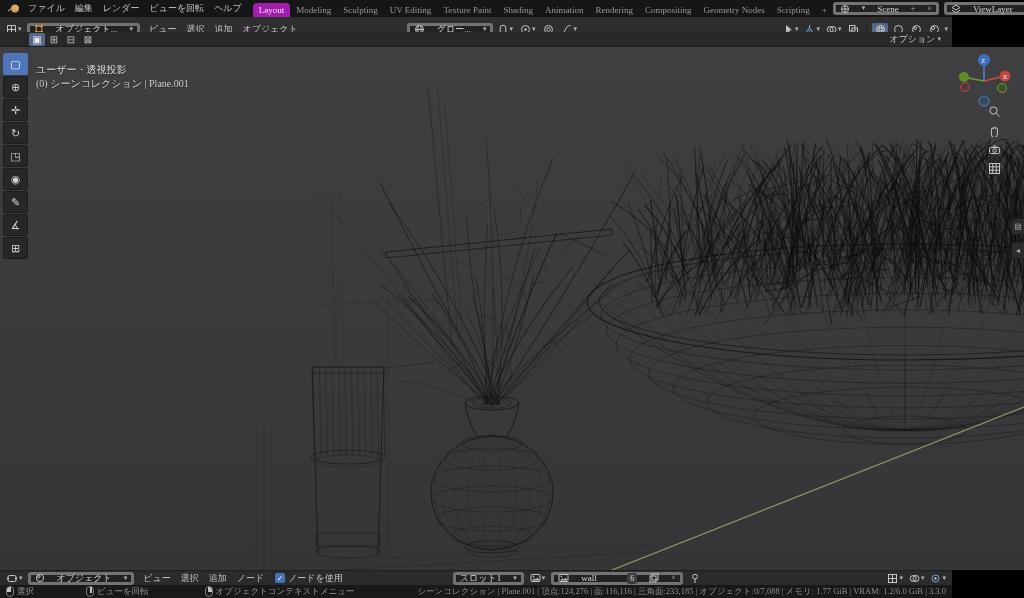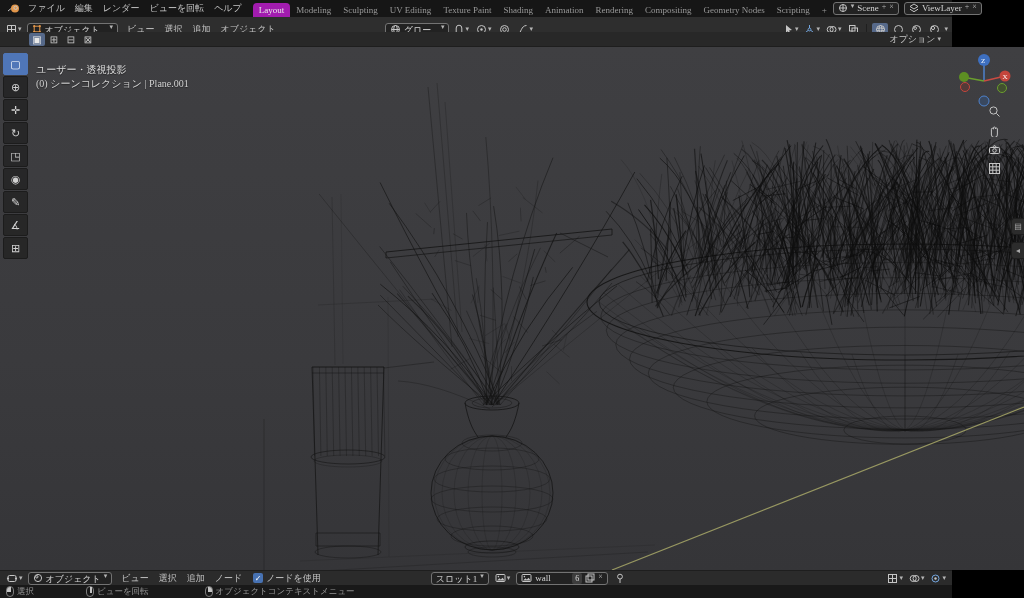--- a/index.html
+++ b/index.html
@@ -6,21 +6,21 @@
 html,body{width:1024px;height:598px;overflow:hidden;background:#000;user-select:none}
 #app{position:relative;width:952px;height:598px;font-family:Liberation Serif, serif;color:#c8c8c8;font-size:9px}
 .row{display:flex;align-items:center}
 
 .topbar{position:absolute;top:0;left:0;width:100%;height:17px;background:#161616;display:flex;align-items:center;padding:0 4px;z-index:6;white-space:nowrap}
 .menu{padding:1px 5px;color:#c6c6c6;border-radius:2px;cursor:default}
 .tabs{display:flex;align-items:flex-end;height:17px;margin-left:6px}
 .tab{font-size:9px;color:#989898;padding:2px 6px;border-radius:4px 4px 0 0;white-space:nowrap}
 .tab.active{background:#a21caf;color:#ececec}
 .tbright{margin-left:auto;display:flex;align-items:center;gap:5px}
-.widget{display:flex;background:#222;border:1px solid #737373;border-radius:3px;height:13px;padding:0 4px;gap:3px;white-space:nowrap;color:#d6d6d6}
+.widget{display:flex;align-items:center;background:#222;border:3px solid #737373;border-radius:3px;height:13px;padding:0 4px;gap:12px;white-space:nowrap;color:#d6d6d6}
 .cr{font-size:7px;color:#b5b5b5;line-height:1}
 .xg{font-size:8px;color:#b5b5b5;line-height:1}
 
 .vheader{position:absolute;top:17px;left:0;width:100%;height:15px;background:#2e2e2e;border-bottom:1px solid #272727;display:flex;align-items:center;padding:12px 4px;z-index:5;white-space:nowrap}
 .theader{position:absolute;top:32px;left:0;width:100%;height:15px;background:#282828;border-bottom:1px solid #1e1e1e;display:flex;align-items:center;padding:0 5px;z-index:5}
 .ibtn{display:flex;align-items:center;justify-content:center;height:13px;min-width:16px;padding:0 2px;border-radius:2px;gap:1px}
 .ibtn.blue svg *{stroke:#74a7e0}
 .ibtn.pressed{background:#56698a}
 .sep{width:1px;height:11px;background:#1f1f1f;margin:0 3px}
 
@@ -1465,15 +1465,16 @@
           <i></i>
         </span>
       <span>ビューを回転</span>
     </span>
     <span class="hint" style="margin-left:56px">
       <span class="mouse r">
           <i></i>
         </span>
       <span>オブジェクトコンテキストメニュー</span>
     </span>
+    <span class="stats">シーンコレクション | Plane.001 | 頂点:124,276 | 面:116,116 | 三角面:233,185 | オブジェクト:0/7,088 | メモリ: 1.77 GiB | VRAM: 1.2/6.0 GiB | 3.3.0</span>
   </div>
 
 </div>
 
 </body></html>

